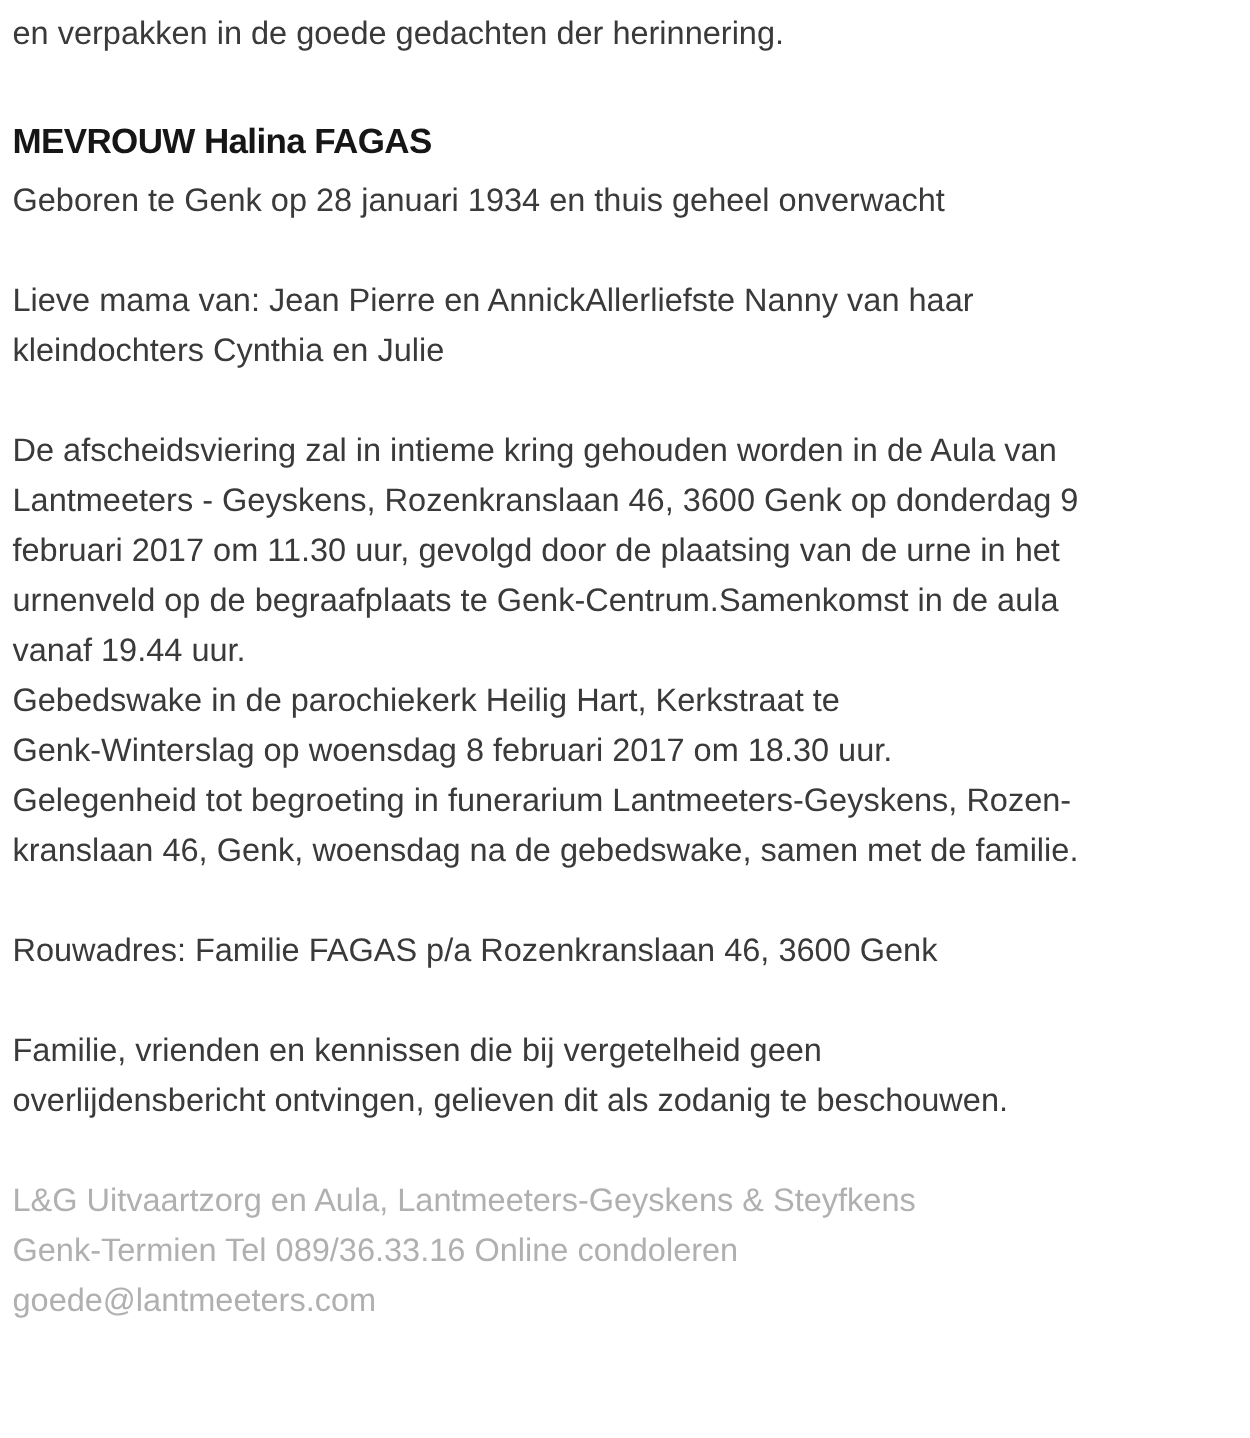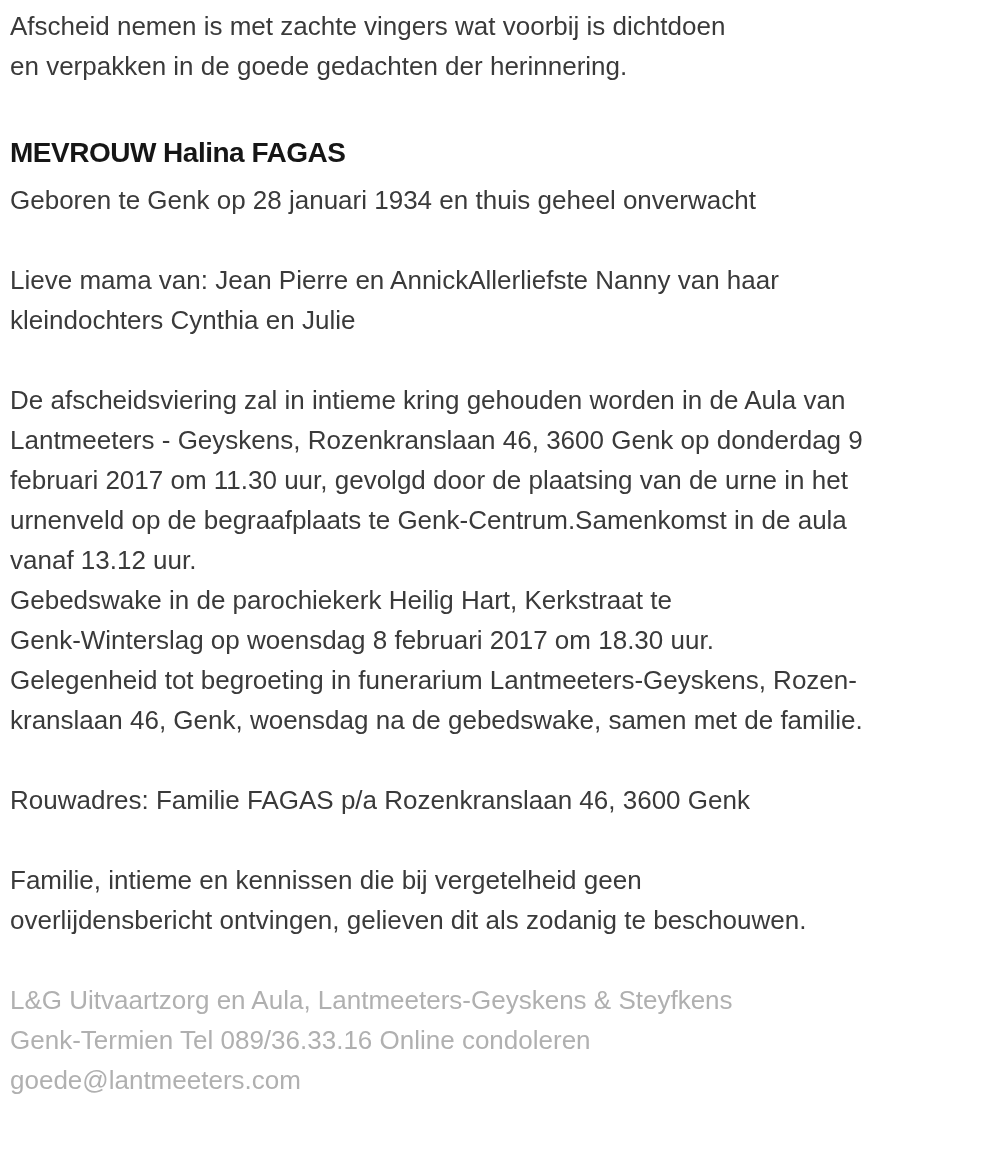--- a/index.html
+++ b/index.html
@@ -37,53 +37,52 @@
     letter-spacing: -0.5px;
   }
   .footer {
     color: #b0b0b0;
   }
 </style>
 </head>
 <body>
 
 <div class="para">
-  <div class="line">Afscheid nemen is met zachte vingers wat voorbij is dichtdoen</div>
   <div class="line">en verpakken in de goede gedachten der herinnering.</div>
 </div>
 
 <h1 class="deceased-name">MEVROUW Halina FAGAS</h1>
 
 <div class="para">
   <div class="line">Geboren te Genk op 28 januari 1934 en thuis geheel onverwacht</div>
 </div>
 
 <div class="para">
   <div class="line">Lieve mama van: Jean Pierre en AnnickAllerliefste Nanny van haar</div>
   <div class="line">kleindochters Cynthia en Julie</div>
 </div>
 
 <div class="para">
   <div class="line">De afscheidsviering zal in intieme kring gehouden worden in de Aula van</div>
   <div class="line">Lantmeeters - Geyskens, Rozenkranslaan 46, 3600 Genk op donderdag 9</div>
   <div class="line">februari 2017 om 11.30 uur, gevolgd door de plaatsing van de urne in het</div>
   <div class="line">urnenveld op de begraafplaats te Genk-Centrum.Samenkomst in de aula</div>
-  <div class="line">vanaf 13.12 uur.</div>
+  <div class="line">vanaf 19.44 uur.</div>
   <div class="line">Gebedswake in de parochiekerk Heilig Hart, Kerkstraat te</div>
   <div class="line">Genk-Winterslag op woensdag 8 februari 2017 om 18.30 uur.</div>
   <div class="line">Gelegenheid tot begroeting in funerarium Lantmeeters-Geyskens, Rozen-</div>
   <div class="line">kranslaan 46, Genk, woensdag na de gebedswake, samen met de familie.</div>
 </div>
 
 <div class="para">
   <div class="line">Rouwadres: Familie FAGAS p/a Rozenkranslaan 46, 3600 Genk</div>
 </div>
 
 <div class="para">
-  <div class="line">Familie, intieme en kennissen die bij vergetelheid geen</div>
+  <div class="line">Familie, vrienden en kennissen die bij vergetelheid geen</div>
   <div class="line">overlijdensbericht ontvingen, gelieven dit als zodanig te beschouwen.</div>
 </div>
 
 <div class="para footer">
   <div class="line">L&amp;G Uitvaartzorg en Aula, Lantmeeters-Geyskens &amp; Steyfkens</div>
   <div class="line">Genk-Termien Tel 089/36.33.16 Online condoleren</div>
   <div class="line">goede@lantmeeters.com</div>
 </div>
 
 </body></html>

